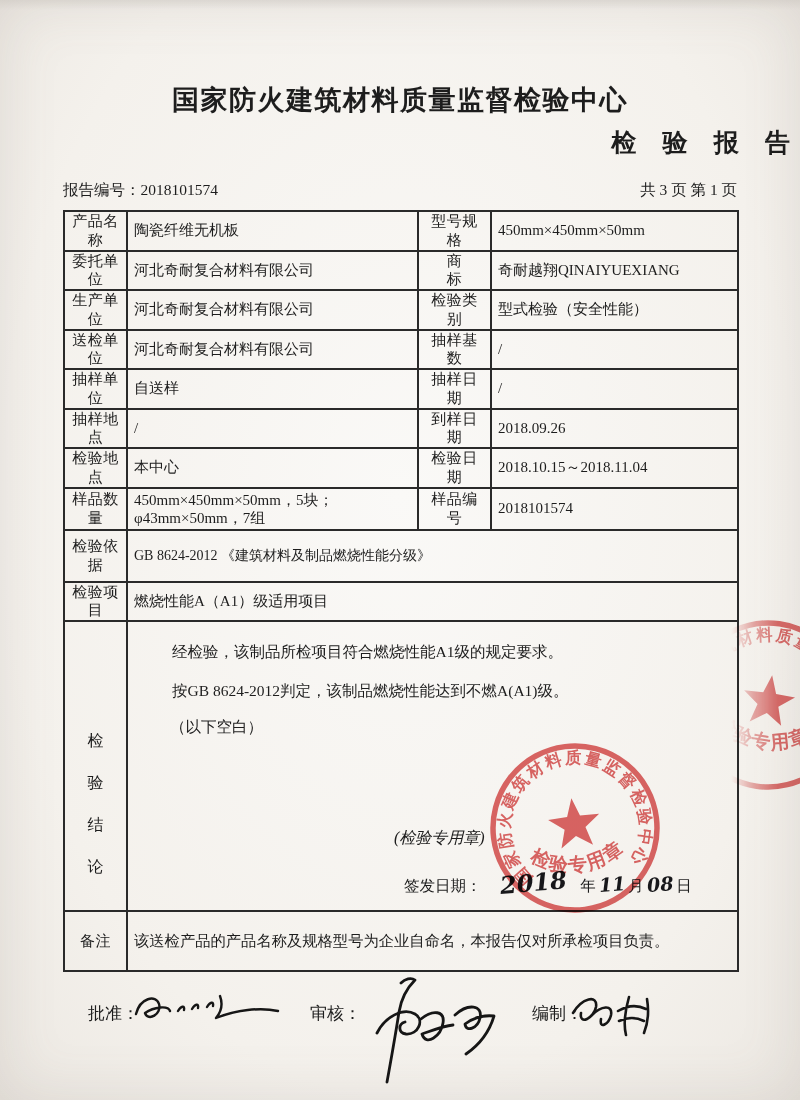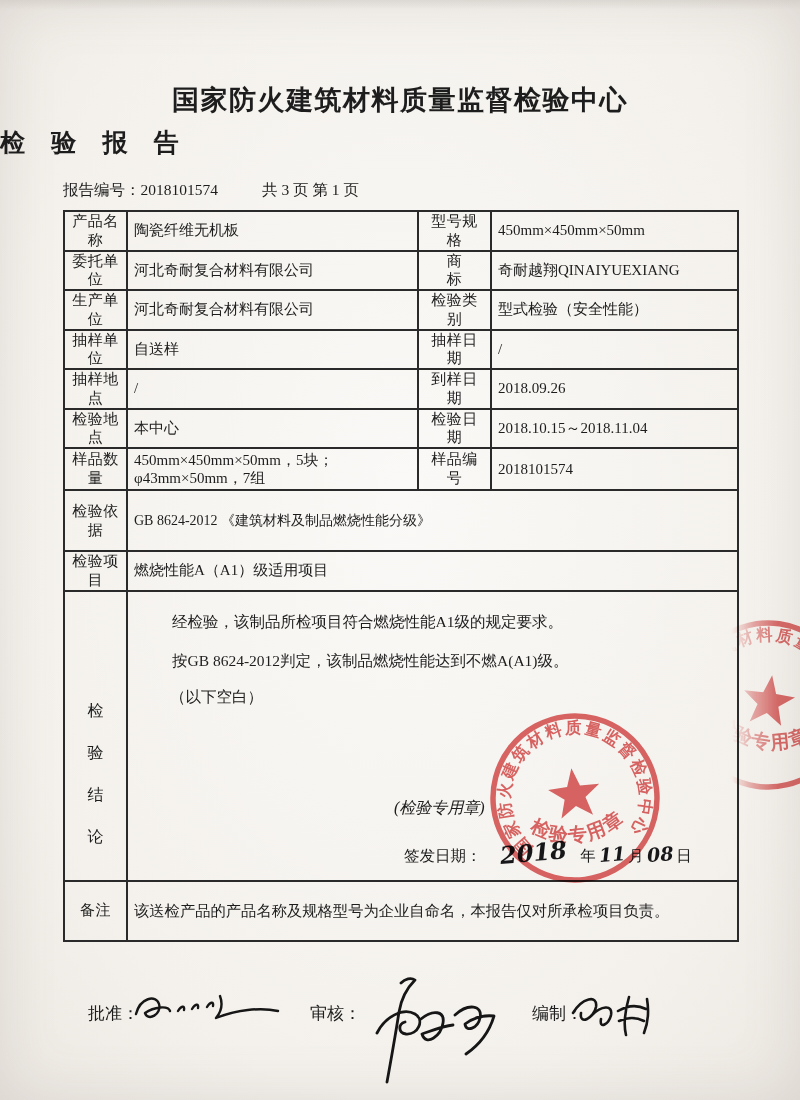--- a/index.html
+++ b/index.html
@@ -8,24 +8,24 @@
     background:#f5f3ef;
     background-image:radial-gradient(ellipse at 50% 45%, #faf9f7 0%, #f4f1ec 70%, #ece8e2 100%);
     box-shadow:inset 0 0 60px rgba(110,100,90,.14);
     font-family:"Liberation Serif","DejaVu Serif",serif;
     color:#1d1d1d;
   }
   .page::before{content:"";position:absolute;left:0;top:0;right:0;height:10px;
     background:linear-gradient(#c9c4bd,rgba(201,196,189,0));opacity:.45;pointer-events:none;}
   .title{position:absolute;top:82px;left:0;width:100%;text-align:center;
     font-size:27px;font-weight:bold;letter-spacing:1.5px;}
-  .subtitle{position:absolute;top:126px;left:0;width:100%;text-align:left;
+  .subtitle{position:absolute;top:126px;left:0;width:100%;text-align:right;
     font-size:25px;font-weight:bold;letter-spacing:10px;}
   .meta-row{position:absolute;top:180px;left:63px;width:674px;display:flex;
-    justify-content:flex-start;font-size:15.5px;gap:44px;}
+    justify-content:space-between;font-size:15.5px;gap:44px;}
   table.report{position:absolute;top:210px;left:63px;width:674px;
     border-collapse:collapse;table-layout:fixed;font-size:15px;}
   table.report td{border:2px solid #2a2a2a;padding:0 6px;vertical-align:middle;
     overflow:visible;line-height:1.25;}
   td.lbl{text-align:center;padding:0 2px;letter-spacing:.5px;margin-top:20px;}
   td.val{padding-left:7px;}
   td.concl-label{vertical-align:top;}
   .v-label{display:flex;flex-direction:column;align-items:center;
     padding-top:76px;gap:22px;font-size:16px;}
   td.concl-body{position:relative;padding:0;text-align:center;}
@@ -85,20 +85,26 @@
       <td class="lbl">商　　标</td>
       <td class="val">奇耐越翔QINAIYUEXIANG</td>
     </tr>
     <tr style="height:39px">
       <td class="lbl">生产单位</td>
       <td class="val">河北奇耐复合材料有限公司</td>
       <td class="lbl">检验类别</td>
       <td class="val">型式检验（安全性能）</td>
     </tr>
     <tr style="height:39px">
+      <td class="lbl">送检单位</td>
+      <td class="val">河北奇耐复合材料有限公司</td>
+      <td class="lbl">抽样基数</td>
+      <td class="val">/</td>
+    </tr>
+    <tr style="height:39px">
       <td class="lbl">抽样单位</td>
       <td class="val">自送样</td>
       <td class="lbl">抽样日期</td>
       <td class="val">/</td>
     </tr>
     <tr style="height:39px">
       <td class="lbl">抽样地点</td>
       <td class="val">/</td>
       <td class="lbl">到样日期</td>
       <td class="val">2018.09.26</td>
@@ -108,21 +114,21 @@
       <td class="val">本中心</td>
       <td class="lbl">检验日期</td>
       <td class="val">2018.10.15～2018.11.04</td>
     </tr>
     <tr style="height:42px">
       <td class="lbl">样品数量</td>
       <td class="val" style="line-height:1.2">450mm×450mm×50mm，5块；φ43mm×50mm，7组</td>
       <td class="lbl">样品编号</td>
       <td class="val">2018101574</td>
     </tr>
-    <tr style="height:61px">
+    <tr style="height:52px">
       <td class="lbl">检验依据</td>
       <td class="val" colspan="3" style="font-size:14px">GB 8624-2012 《建筑材料及制品燃烧性能分级》</td>
     </tr>
     <tr style="height:38px">
       <td class="lbl">检验项目</td>
       <td class="val" colspan="3">燃烧性能A（A1）级适用项目</td>
     </tr>
     <tr style="height:290px">
       <td class="concl-label">
         <div class="v-label">

